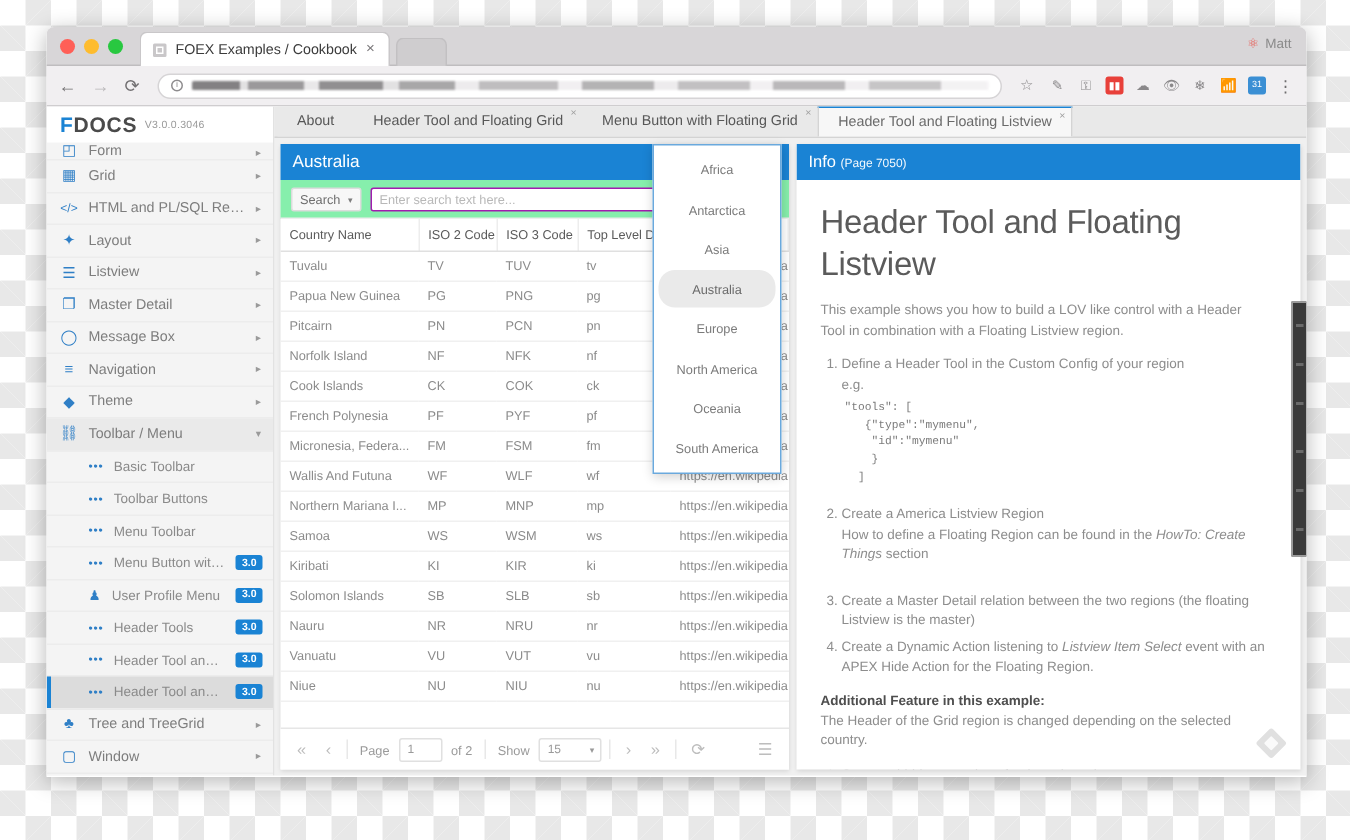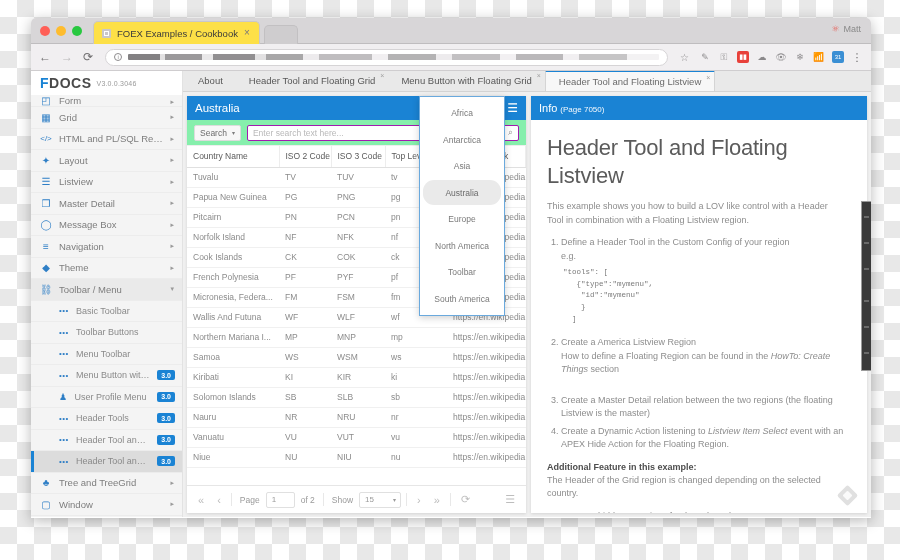--- a/index.html
+++ b/index.html
@@ -44,21 +44,21 @@
   .traffic { position: absolute; left: 9px; top: 8px; display: flex; gap: 6px; }
   .dot { width: 10px; height: 10px; border-radius: 50%; }
   .dot.red { background: #ff5f57; }
   .dot.yellow { background: #febc2e; }
   .dot.green { background: #28c840; }
 
   .tabstrip { position: absolute; left: 62px; top: 3px; display: flex; align-items: flex-end; }
   .btab {
     position: relative;
     height: 23px;
-    background: #fde047;
+    background: #ffffff;
     border-radius: 5px 5px 0 0;
     display: flex; align-items: center;
     padding: 0 9px 0 8px;
     font-size: 9.5px; color: #3b3b3b;
     white-space: nowrap;
     border: 1px solid #c9c7c9; border-bottom: none;
     gap: 6px;
   }
   .btab .favicon {
     width: 9px; height: 9px; flex: none;
@@ -350,21 +350,21 @@
     font-size: 8px; color: #9a9a9a;
     display: flex; align-items: center; justify-content: space-between;
     padding: 0 4px 0 5px;
   }
   .pg-select .cv { font-size: 6px; }
   .pg-spacer { flex: 1; }
 
   
   .floating-lv {
     position: absolute;
-    left: 232px; top: 0px;
+    left: 248px; top: 0px;
     width: 86px; height: 220px;
     background: #ffffff;
     border: 1px solid #6aa9dd;
     z-index: 40;
     box-shadow: 0 2px 7px rgba(0,0,0,0.18);
     display: flex; flex-direction: column;
     justify-content: space-around;
     padding: 3px 0;
   }
   .lv-item {
@@ -787,21 +787,21 @@
             <span class="pg-ico">☰</span>
           </div>
 
           <div class="floating-lv" id="floating-lv">
               <div class="lv-item">Africa</div>
               <div class="lv-item">Antarctica</div>
               <div class="lv-item">Asia</div>
               <div class="lv-item sel">Australia</div>
               <div class="lv-item">Europe</div>
               <div class="lv-item">North America</div>
-              <div class="lv-item">Toolbar</div>
+              <div class="lv-item">Oceania</div>
               <div class="lv-item">South America</div>
             </div>
         </div>
 
         <div class="region-info">
           <div class="region-head">
             <span class="title"><span>Info</span><span class="sub">(Page 7050)</span></span>
           </div>
           <div class="info-body">
             <div class="info-h1">Header Tool and Floating Listview</div>

